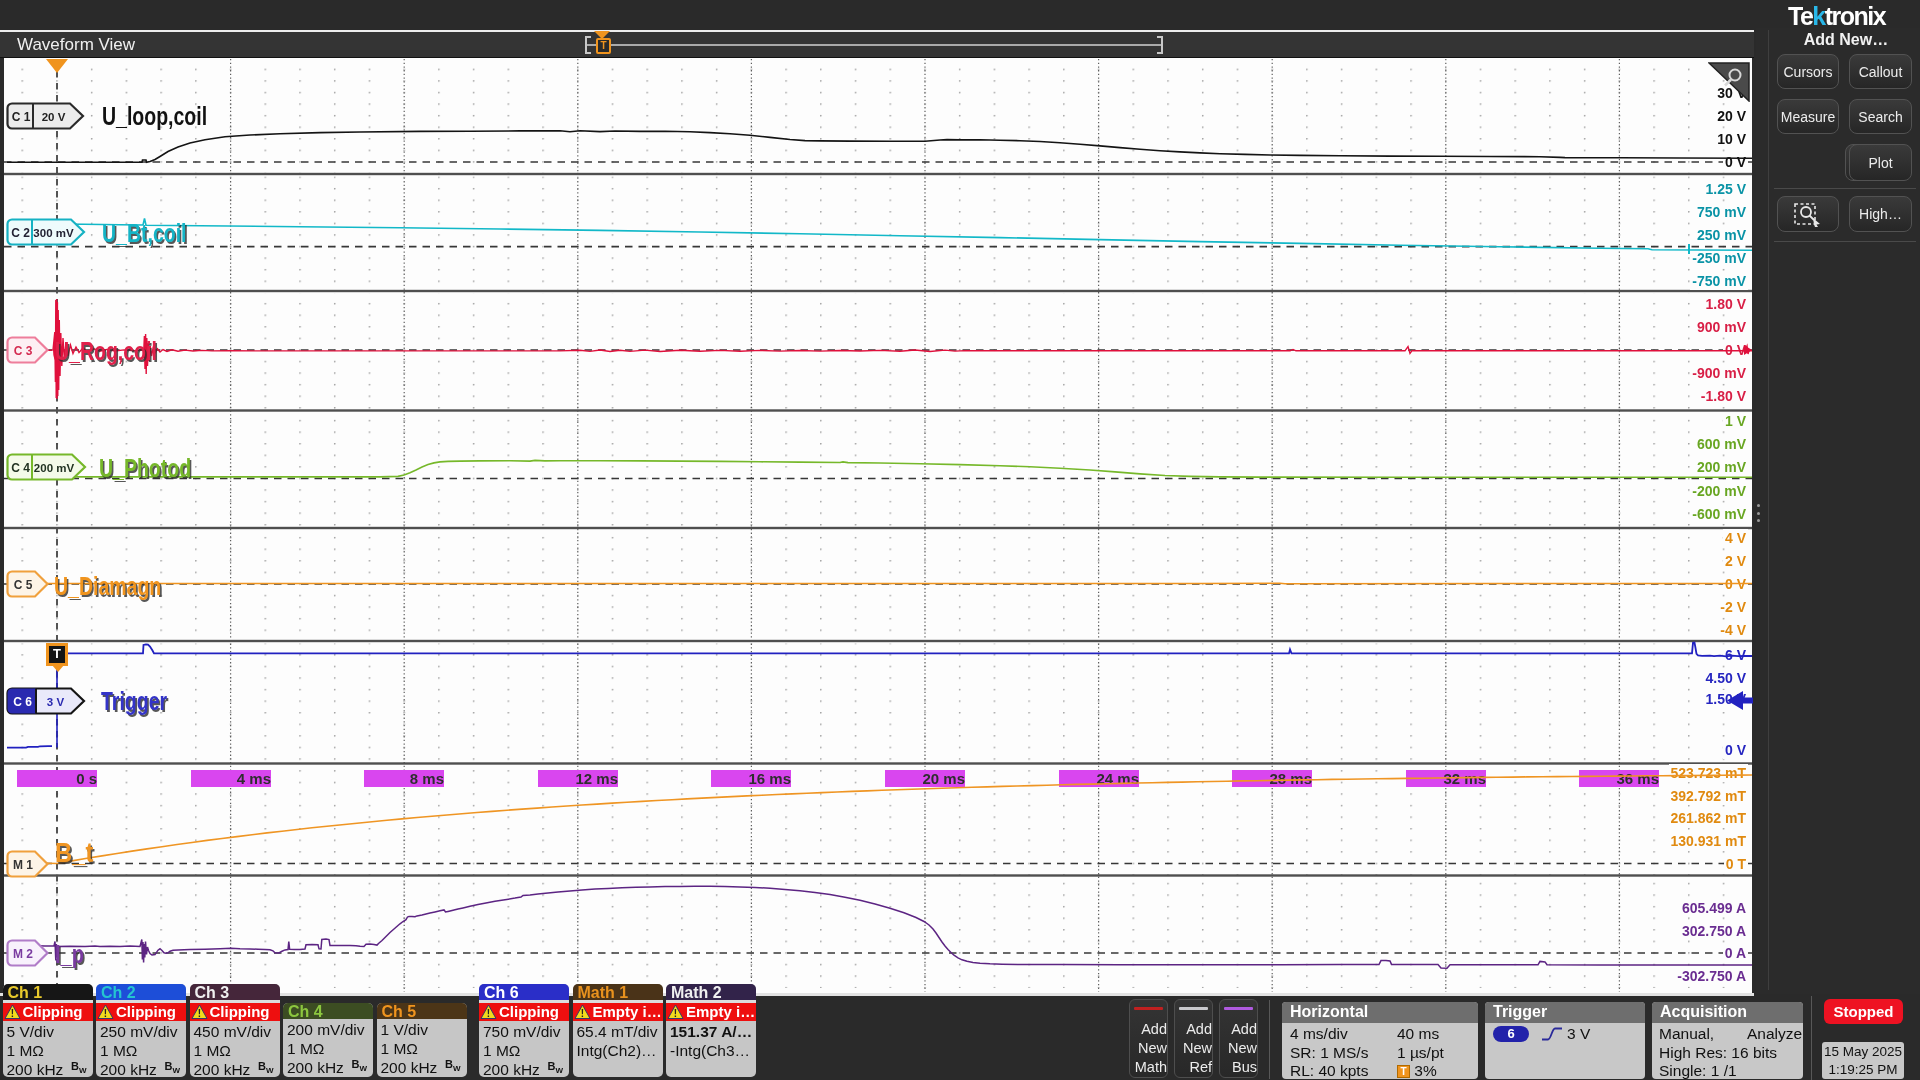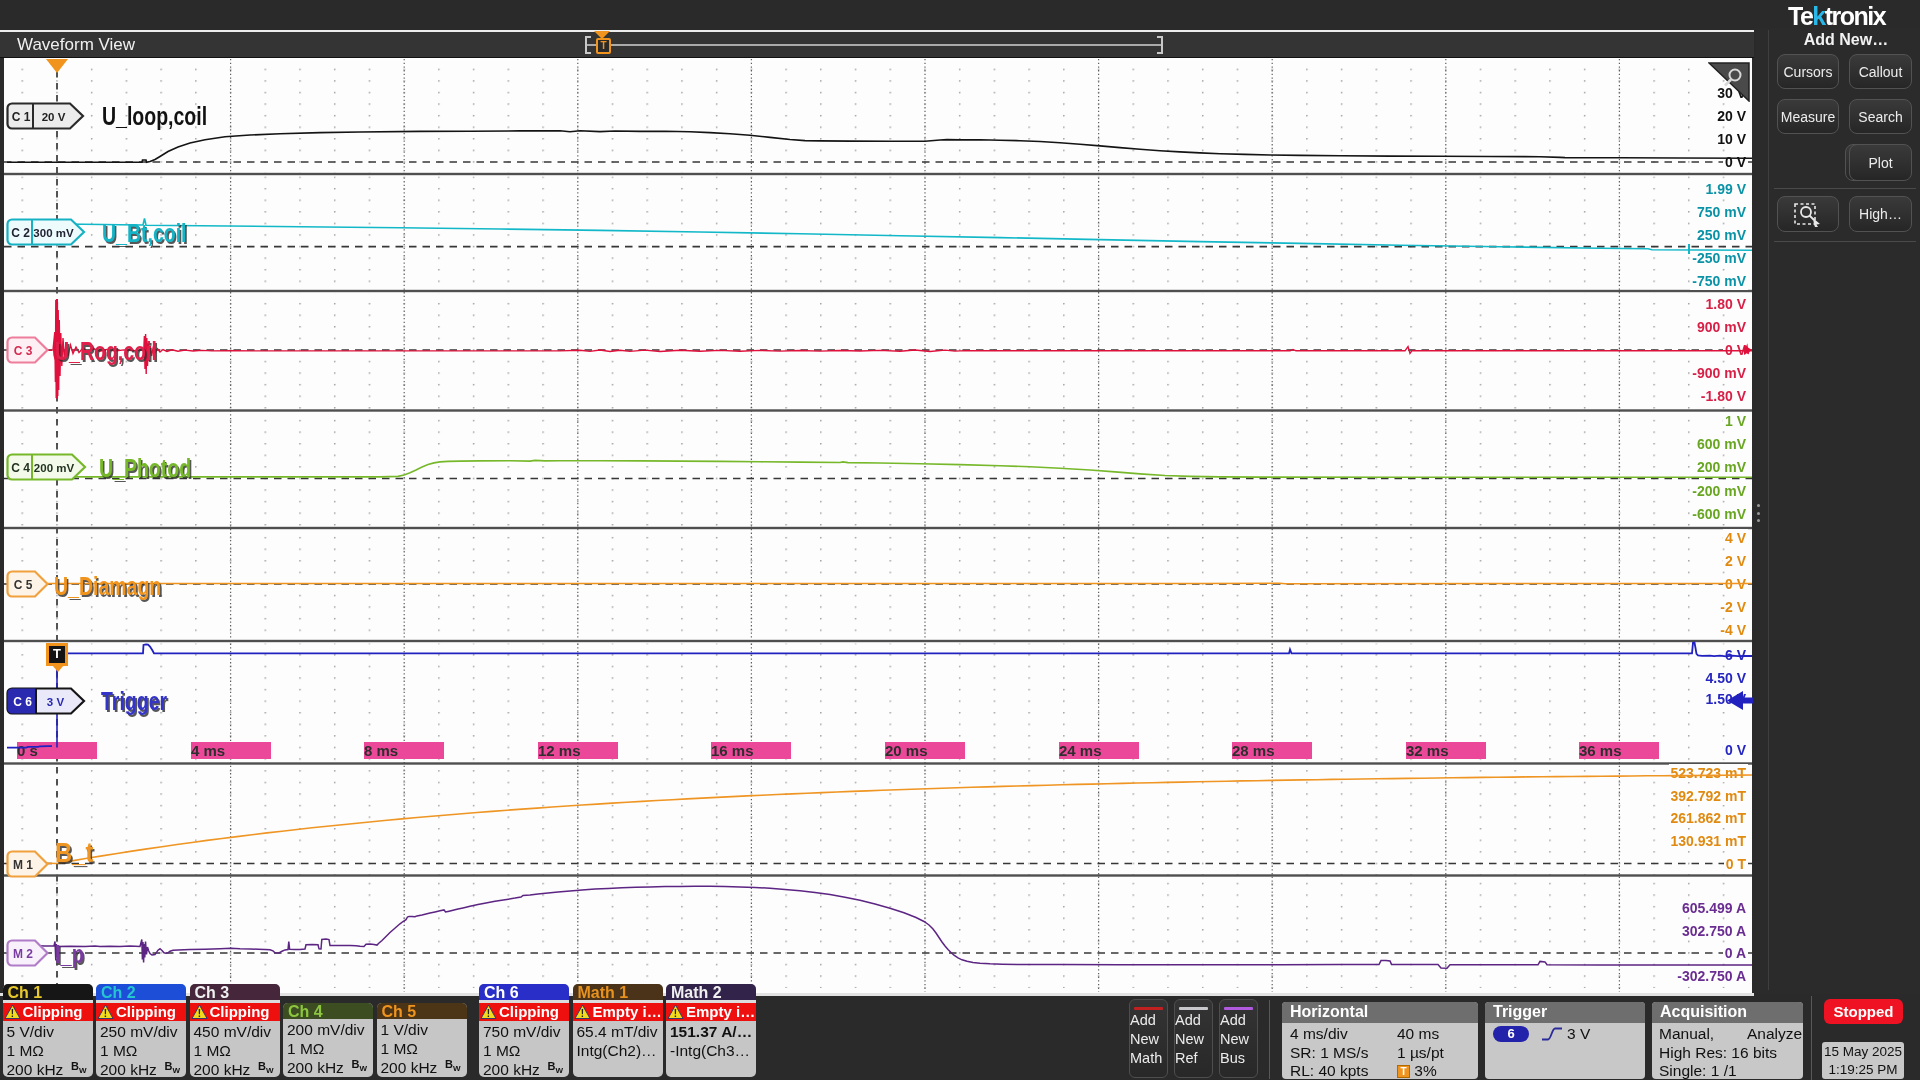--- a/index.html
+++ b/index.html
@@ -7,21 +7,21 @@
 .mi {position:absolute;top:6px;color:#fafafa;font-size:16px}
 .whiteline {position:absolute;left:0;top:30px;width:1754px;height:2px;background:#ededed}
 .tabbar {position:absolute;left:0;top:32px;width:1754px;height:26px;background:#343434;border-bottom:1px solid #111}
 .tabtitle {position:absolute;left:17px;top:3px;color:#f0f0f0;font-size:17px}
 .plot {position:absolute;left:4px;top:58px;width:1748px;height:935px;background:#fdfdfd}
 .pstrip {position:absolute;left:0;top:993px;width:1754px;height:3px;background:#e2e2e2}
 #grid,#traces {position:absolute;left:0;top:0;pointer-events:none}
 .wbadge {position:absolute}
 .chlab {position:absolute;font-weight:bold;white-space:nowrap;transform-origin:0 0}
 .rlab {position:absolute;right:172px;font-size:14px;font-weight:bold;background:#fdfdfd;padding:0 2px;height:18px;line-height:18px;white-space:nowrap}
-.tlab {position:absolute;top:742px;width:80px;text-align:left;color:#2e2e2e;font-size:15px;font-weight:bold;background:#ec4899}
+.tlab {position:absolute;top:770px;width:80px;text-align:right;color:#2e2e2e;font-size:15px;font-weight:bold;background:#d946ef}
 .toptri {position:absolute;left:46px;top:59px;width:0;height:0;border-left:11px solid transparent;border-right:11px solid transparent;border-top:14px solid #f0941e}
 .tbox {position:absolute;left:46px;top:643px;width:22px;height:23px;background:#141414;border:3px solid #f0941e;color:#fff;font-size:13px;font-weight:bold;text-align:center;line-height:16px}
 .ttip {position:absolute;left:51.5px;top:665px;width:0;height:0;border-left:6px solid transparent;border-right:6px solid transparent;border-top:7px solid #f0941e}
 .tek {position:absolute;left:1788px;top:2px;color:#fff;font-size:25px;font-weight:bold;letter-spacing:-1.5px}
 .sb {position:absolute;left:1756px;top:28px;width:164px;height:966px;background:#2b2b2b}
 .sbline {position:absolute;left:1768px;top:30px;width:1px;height:960px;background:#3f3f3f}
 .addnew {position:absolute;left:1772px;top:31px;width:148px;text-align:center;color:#f2f2f2;font-size:16px;font-weight:bold}
 .sbtn {position:absolute;background:linear-gradient(#3a3a3a,#262626);border:1px solid #525252;border-radius:8px;color:#ececec;font-size:14px;display:flex;align-items:center;justify-content:center;text-align:center}
 .ssep {position:absolute;left:1774px;width:142px;height:1px;background:#4a4a4a}
 .splitdots {position:absolute;left:1757px;top:504px;width:4px;height:18px;display:flex;flex-direction:column;justify-content:space-between}
@@ -34,21 +34,21 @@
 .tlbox {position:absolute;left:596px;top:38px;width:15px;height:16px;background:#2a2a2a;border:2px solid #f0941e;color:#f0941e;font-weight:bold;font-size:10px;text-align:center;line-height:12px;border-radius:2px}
 .bb {position:absolute;width:90px;background:#c6c6c6;border-radius:5px;overflow:hidden}
 .bbh {height:16px;font-size:16px;font-weight:bold;padding:0px 5px 0;line-height:17px}
 .bbgap {height:2.5px;background:#dcdcdc}
 .bbwarn {height:18px;background:#ee0f0f;color:#fff;font-size:15px;font-weight:bold;line-height:18px;padding-left:20px;position:relative;white-space:nowrap;overflow:hidden}
 .warnsvg {position:absolute;left:1px;top:1px}
 .bbbody {padding:1px 4px 0}
 .bbr {font-size:15.5px;color:#111;height:19px;line-height:19px;white-space:nowrap;position:relative}
 .bw {position:absolute;right:2px;top:-3px;font-size:11px;font-weight:bold}
 .bww {font-size:8px;vertical-align:-3px}
-.addbtn {position:absolute;top:999px;width:39px;height:79px;background:linear-gradient(#343434,#282828);border:1px solid #4e4e4e;border-radius:6px;color:#ececec;font-size:14.5px;text-align:left;line-height:19px;padding-top:11px}
+.addbtn {position:absolute;top:999px;width:39px;height:79px;background:linear-gradient(#343434,#282828);border:1px solid #4e4e4e;border-radius:6px;color:#ececec;font-size:14.5px;text-align:right;line-height:19px;padding-top:20px}
 .addline {position:absolute;left:4px;top:7px;width:29px;height:2.5px;border-radius:1px}
 .panel {position:absolute;top:1002px;height:77px;border-radius:4px;overflow:hidden;background:#c8c8c8}
 .ph {height:21px;background:#6e6e6e;color:#fff;font-size:16px;font-weight:bold;padding:0 8px;line-height:20px}
 .pb {padding:2px 8px 0}
 .pr {font-size:15.5px;color:#101010;height:18.7px;line-height:18.7px;position:relative;display:flex;align-items:center}
 .pc2 {position:absolute;left:107px}
 .tmark {display:inline-block;width:13px;height:13px;background:#f0941e;border:1px solid #b06a00;color:#fff;font-size:10px;font-weight:bold;text-align:center;line-height:11px;vertical-align:1px}
 .pill6 {display:inline-block;width:36px;height:16px;background:#2222aa;border-radius:8px;color:#fff;font-size:13px;font-weight:bold;text-align:center;line-height:16px}
 .vsep {position:absolute;width:1px;background:#585858}
 .stopped {position:absolute;left:1824px;top:999px;width:79px;height:25px;background:#ee1222;border-radius:6px;color:#fff;font-size:15px;font-weight:bold;text-align:center;line-height:25px}
@@ -123,21 +123,21 @@
       <rect x="4" y="409.3" width="1748" height="2.4" fill="#4f4f4f"></rect>
       <rect x="4" y="526.8" width="1748" height="2.4" fill="#4f4f4f"></rect>
       <rect x="4" y="639.8" width="1748" height="2.4" fill="#4f4f4f"></rect>
       <rect x="4" y="762.3" width="1748" height="2.4" fill="#4f4f4f"></rect>
       <rect x="4" y="874.3" width="1748" height="2.4" fill="#4f4f4f"></rect>
     </svg>
 <div class="rlab" style="top:83.5px;color:#111">30 V</div>
 <div class="rlab" style="top:106.5px;color:#111">20 V</div>
 <div class="rlab" style="top:129.5px;color:#111">10 V</div>
 <div class="rlab" style="top:153.0px;color:#111">0 V</div>
-<div class="rlab" style="top:179.5px;color:#0a93a6">1.99 V</div>
+<div class="rlab" style="top:179.5px;color:#0a93a6">1.25 V</div>
 <div class="rlab" style="top:202.7px;color:#0a93a6">750 mV</div>
 <div class="rlab" style="top:225.9px;color:#0a93a6">250 mV</div>
 <div class="rlab" style="top:249.10000000000002px;color:#0a93a6">-250 mV</div>
 <div class="rlab" style="top:272.3px;color:#0a93a6">-750 mV</div>
 <div class="rlab" style="top:294.6px;color:#d81f46">1.80 V</div>
 <div class="rlab" style="top:317.8px;color:#d81f46">900 mV</div>
 <div class="rlab" style="top:341.0px;color:#d81f46">0 V</div>
 <div class="rlab" style="top:364.2px;color:#d81f46">-900 mV</div>
 <div class="rlab" style="top:387.4px;color:#d81f46">-1.80 V</div>
 <div class="rlab" style="top:412.0px;color:#68a622">1 V</div>

